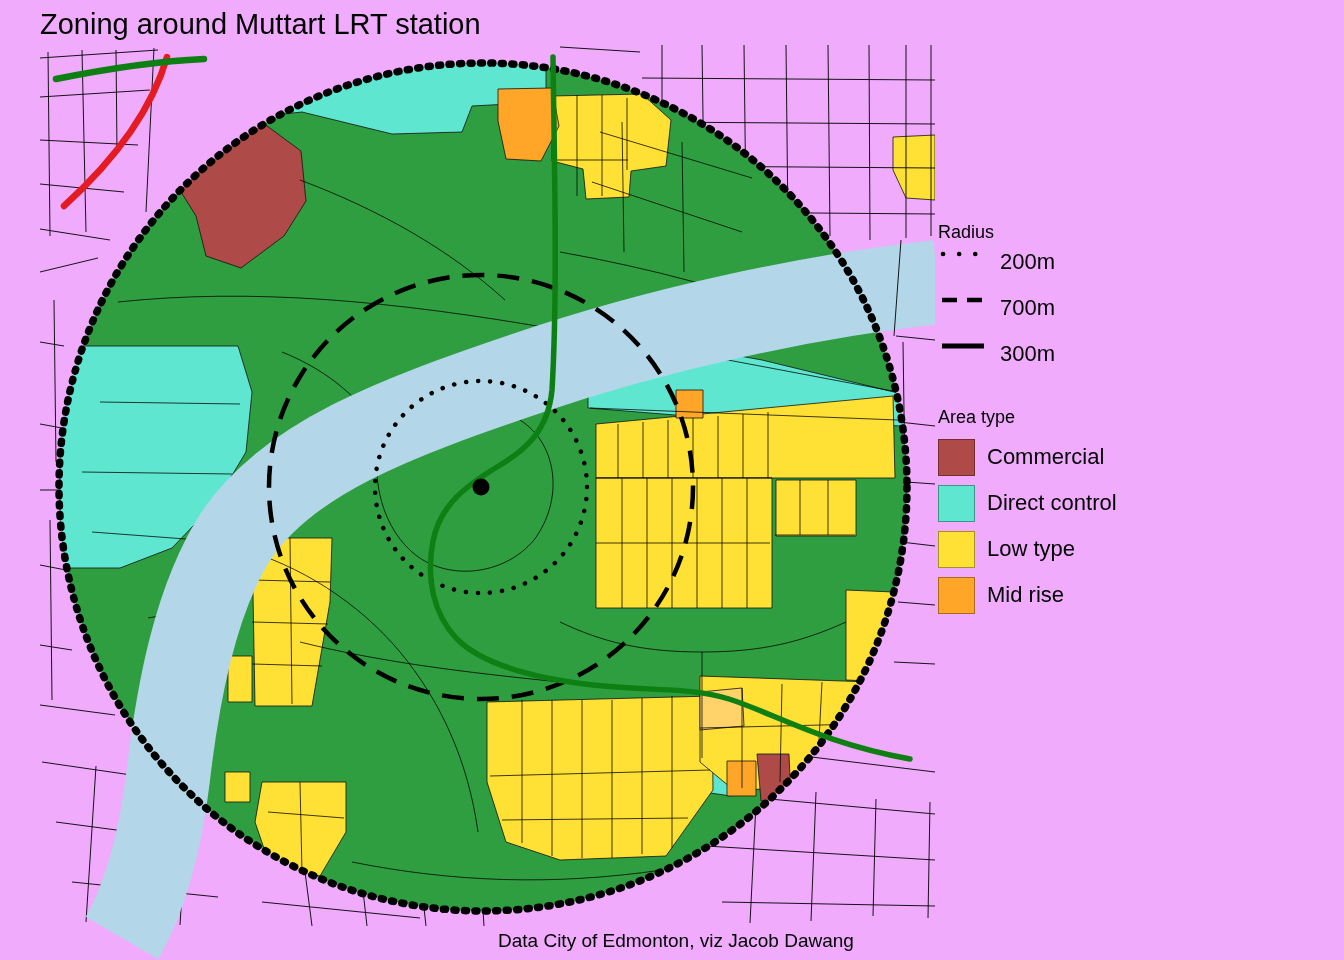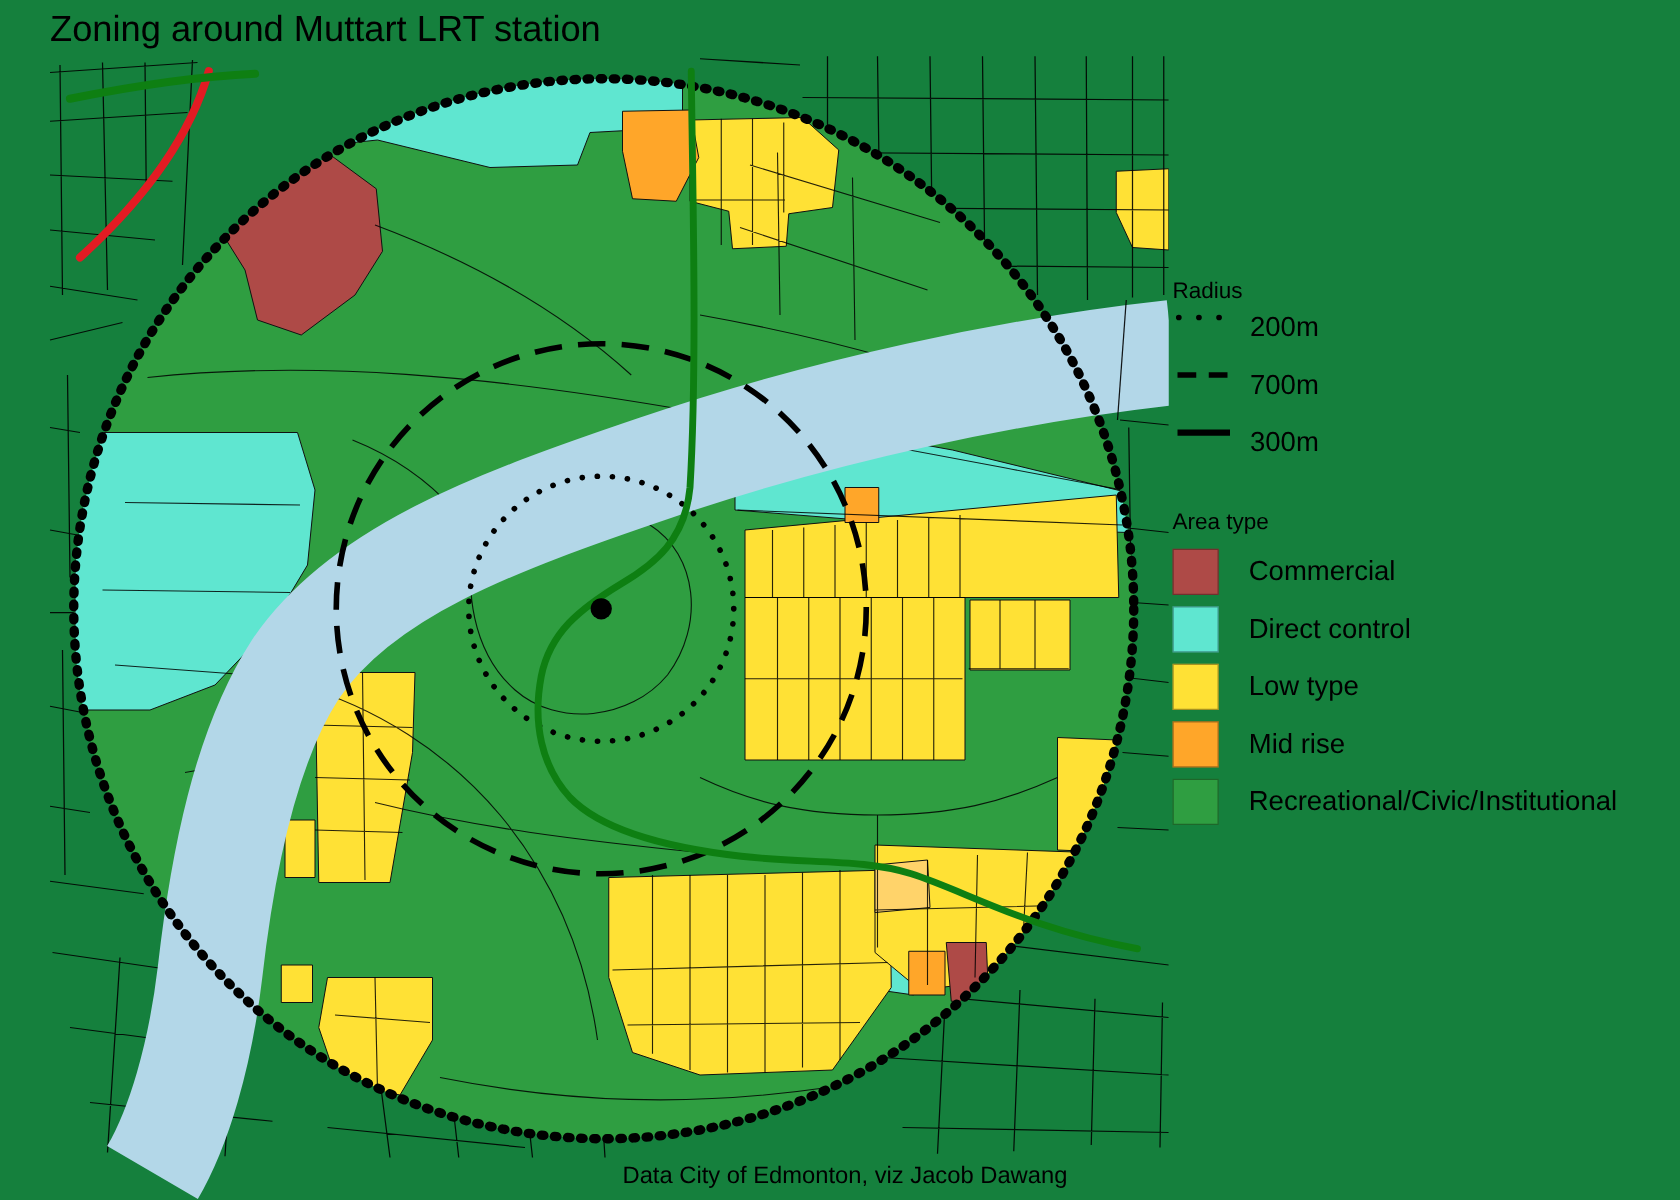--- a/index.html
+++ b/index.html
@@ -10,21 +10,21 @@
     --c-mid-rise:#FFA629;
     --c-recreational:#2F9E41;
     --c-river:#B3D7E8;
     --c-route-green:#0E7F12;
     --c-route-red:#E31B23;
     --c-road:#000000;
     --c-radius-ring:#000000;
   }
   html,body{margin:0;padding:0;background:#fff;}
   .stage{
-    position:relative;width:1344px;height:960px;background:#15803d;overflow:hidden;
+    position:relative;width:1344px;height:960px;background:#f0abfc;overflow:hidden;
     font-family:"Liberation Sans",sans-serif;color:#000;
   }
   .title{position:absolute;left:40px;top:8px;font-size:29px;font-weight:500;letter-spacing:0;}
   .map-svg{position:absolute;left:0;top:0;}
   
   .roads{stroke:var(--c-road);stroke-width:1;fill:none;opacity:.9;}
   .roads-in{stroke:var(--c-road);stroke-width:.9;fill:none;opacity:.85;}
   .zone{stroke:#111;stroke-width:.8;}
   .z-rec{fill:var(--c-recreational);}
   .z-com{fill:var(--c-commercial);}
@@ -36,21 +36,21 @@
   .route-g{stroke:var(--c-route-green);fill:none;stroke-linecap:round;}
   .route-r{stroke:var(--c-route-red);fill:none;stroke-linecap:round;}
   .ring{stroke:var(--c-radius-ring);fill:none;}
   
   .legend{position:absolute;left:938px;top:222px;}
   .legend-title{font-size:18px;margin:0 0 6px 0;}
   .legend-title.area{margin-top:20px;}
   .radius-row{display:flex;align-items:flex-start;gap:12px;height:46px;}
   .radius-row .sample{width:50px;flex:0 0 50px;display:flex;align-items:center;}
   .radius-label{font-size:22px;}
-  .area-row{display:flex;align-items:center;gap:24px;height:46px;}
+  .area-row{display:flex;align-items:center;gap:12px;height:46px;}
   .swatch{width:37px;height:37px;flex:0 0 37px;border:1px solid rgba(0,0,0,.35);box-sizing:border-box;}
   .area-label{font-size:22px;}
   .caption{position:absolute;left:498px;top:930px;font-size:19px;}
 </style>
 </head>
 <body>
 
 <div class="stage">
 
   <svg class="map-svg" width="935" height="960" viewBox="0 0 935 960" xmlns="http://www.w3.org/2000/svg">
@@ -198,21 +198,17 @@
       <span class="area-label">Direct control</span>
     </div>
     <div class="area-row">
       <span class="swatch" style="background: rgb(255, 225, 53);"></span>
       <span class="area-label">Low type</span>
     </div>
     <div class="area-row">
       <span class="swatch" style="background: rgb(255, 166, 41);"></span>
       <span class="area-label">Mid rise</span>
     </div>
-    <div class="area-row">
-      <span class="swatch" style="background: rgb(47, 158, 65);"></span>
-      <span class="area-label">Recreational/Civic/Institutional</span>
-    </div>
   </div>
 
   <div class="caption">Data City of Edmonton, viz Jacob Dawang</div>
 
 </div>
 
 </body></html>

